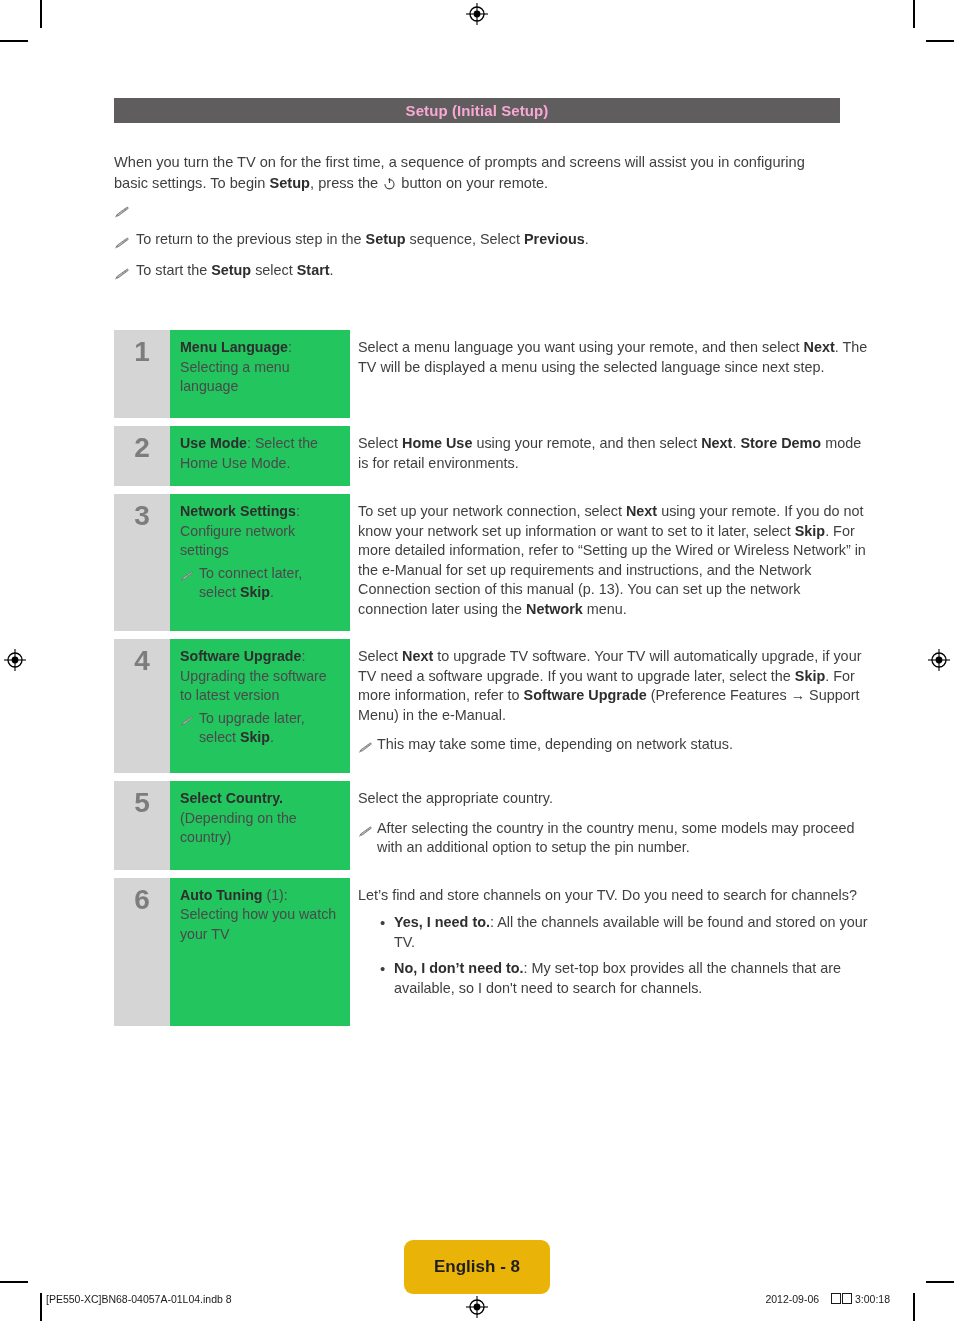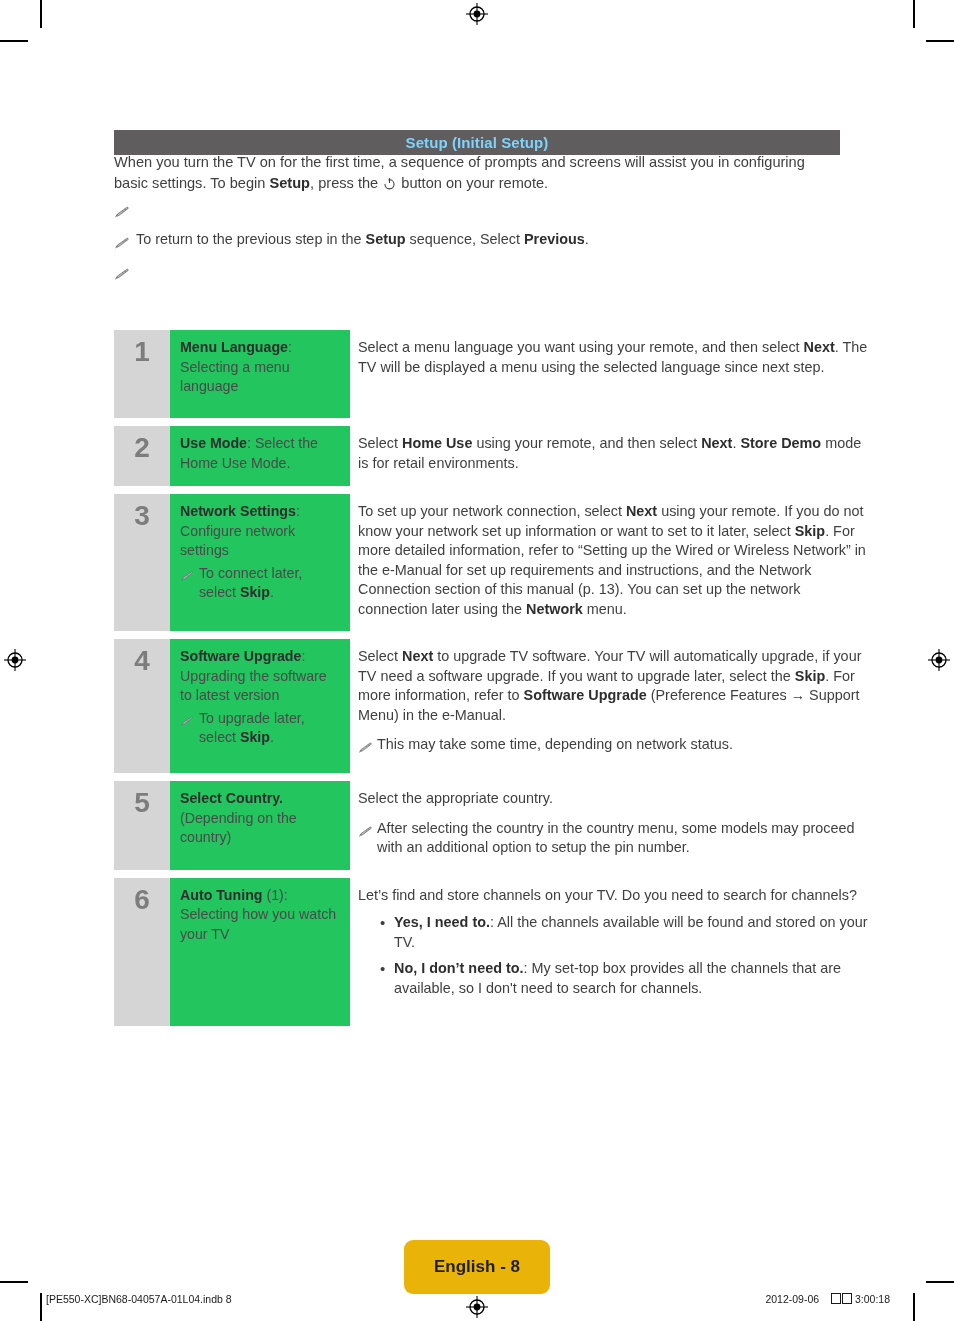--- a/index.html
+++ b/index.html
@@ -33,25 +33,25 @@
     left: 114px;
     top: 0;
     width: 726px;
     height: 1321px;
   }
 
   
   .section-bar {
     position: absolute;
     left: 0;
-    top: 130px;
+    top: 98px;
     width: 726px;
     height: 25px;
     background: #605d5e;
-    color: #7dd3fc;
+    color: #f9a8d4;
     font-size: 15px;
     font-weight: bold;
     line-height: 25px;
     text-align: center;
     letter-spacing: 0.1px;
   }
 
   
   .intro {
     position: absolute;
@@ -299,20 +299,21 @@
       </div>
       <div class="note">
         <span class="note-icon"><svg width="15" height="15" viewBox="0 0 16 16" class="pencil">
             <g>
               <path d="M14.4 2.1 L15.2 3.6 L5.4 11.0 L3.2 11.9 L3.7 9.6 Z" fill="#b9b9b9" stroke="#6b6b6b" stroke-width="0.8"></path>
               <path d="M3.7 9.6 L3.2 11.9 L1.0 13.6 L2.4 10.7 Z" fill="#7a7a7a"></path>
               <line x1="11.6" y1="3.9" x2="12.4" y2="5.4" stroke="#6b6b6b" stroke-width="0.7"></line>
               <line x1="9.1" y1="5.8" x2="9.9" y2="7.3" stroke="#6b6b6b" stroke-width="0.7"></line>
             </g>
           </svg></span>
+        <span class="note-text"><span>To start the </span><b>Setup</b><span> select </span><b>Start</b><span>.</span></span>
       </div>
     </div>
 
   <table class="steps">
     <tbody>
         <tr>
           <td class="col-num" style="height: 88px;">
             <span class="step-num">1</span>
           </td>
           <td class="col-label">

